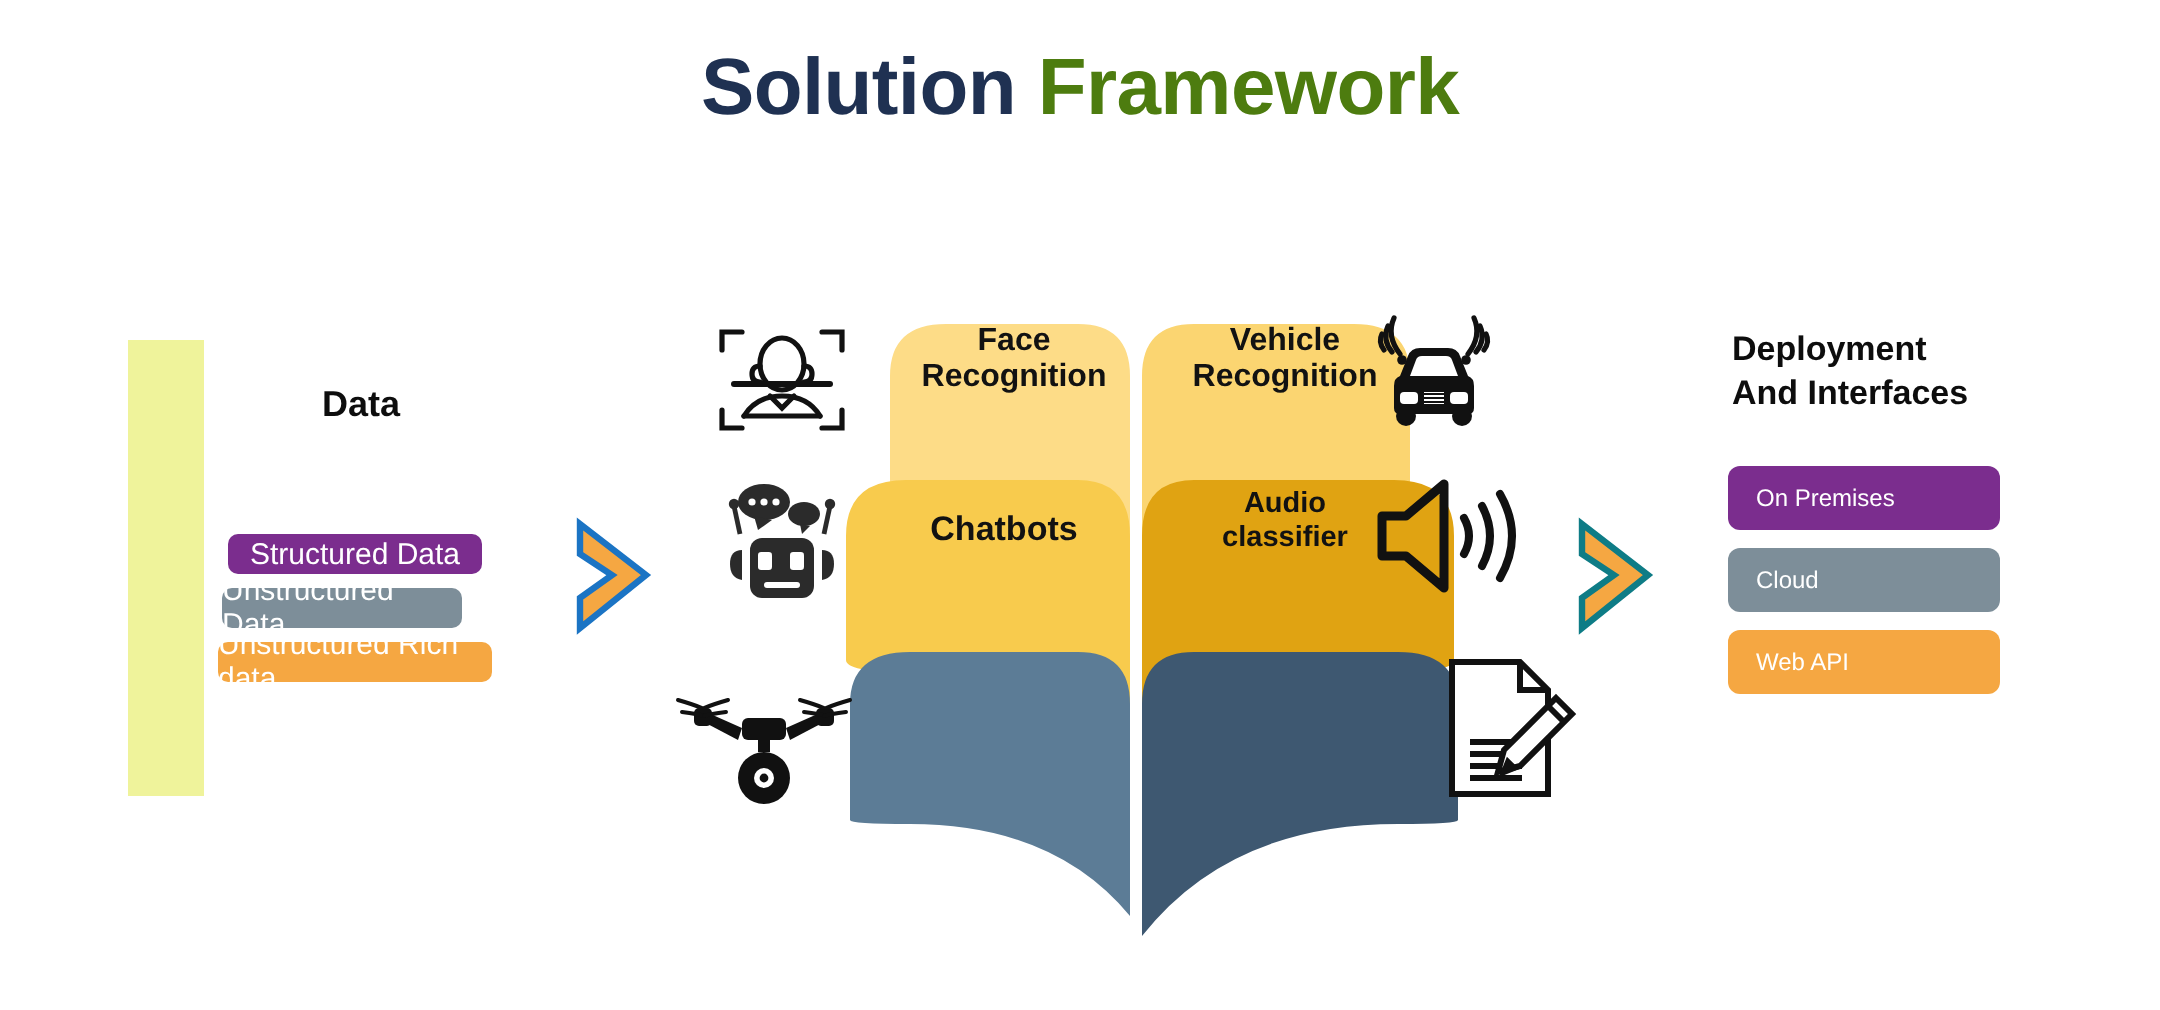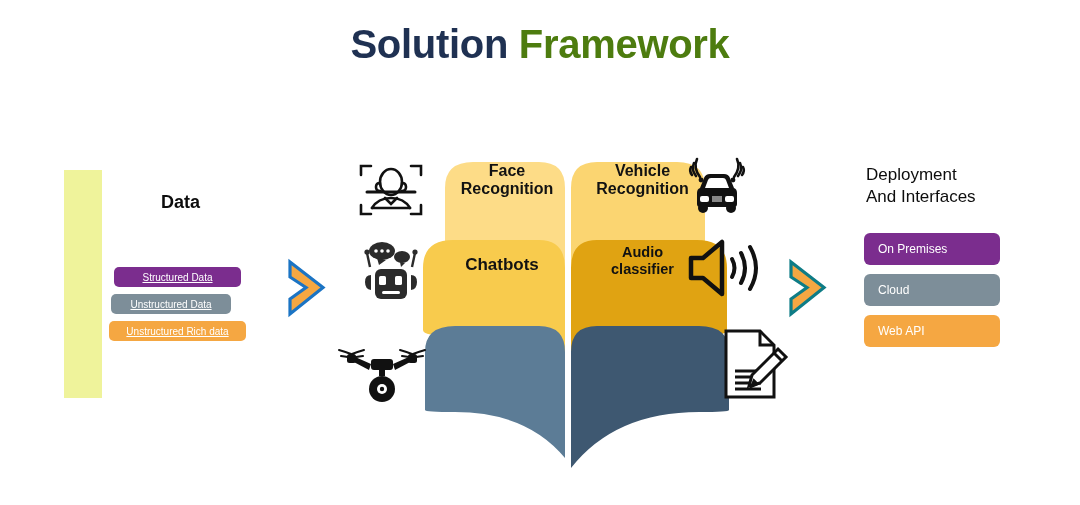--- a/index.html
+++ b/index.html
@@ -75,23 +75,22 @@
     font-weight: bold;
     color: #0d0d0d;
   }
   .pill {
     position: absolute;
     border-radius: 5px;
     display: flex;
     align-items: center;
     justify-content: center;
     color: #ffffff;
-    font-size: 10px;
+    font-size: 15px;
     box-sizing: border-box;
-    text-decoration: underline;
   }
   #pill-structured   { left: 114px; top: 267px; width: 127px; height: 20px; background: #7B2D8E; }
   #pill-unstructured { left: 111px; top: 294px; width: 120px; height: 20px; background: #7D8E99; }
   #pill-rich         { left: 109px; top: 321px; width: 137px; height: 20px; background: #F5A742; }
 
   
   .chevron { position: absolute; }
   #chevron-left  { left: 285px; top: 258px; }
   #chevron-right { left: 786px; top: 258px; }
 
@@ -128,21 +127,21 @@
   #icon-speaker    { left: 686px; top: 238px; }
   #icon-document   { left: 718px; top: 327px; }
 
   
   #deploy-heading {
     position: absolute;
     left: 866px;
     top: 164px;
     width: 190px;
     font-size: 17px;
-    font-weight: normal;
+    font-weight: bold;
     color: #0d0d0d;
     line-height: 1.3;
     white-space: pre-line;
   }
   .big-pill {
     position: absolute;
     left: 864px;
     width: 136px;
     height: 32px;
     border-radius: 6px;

